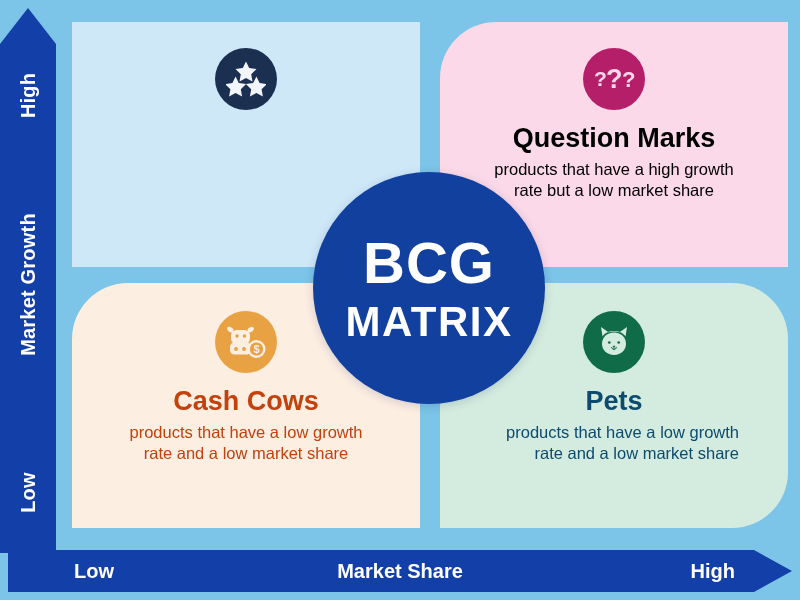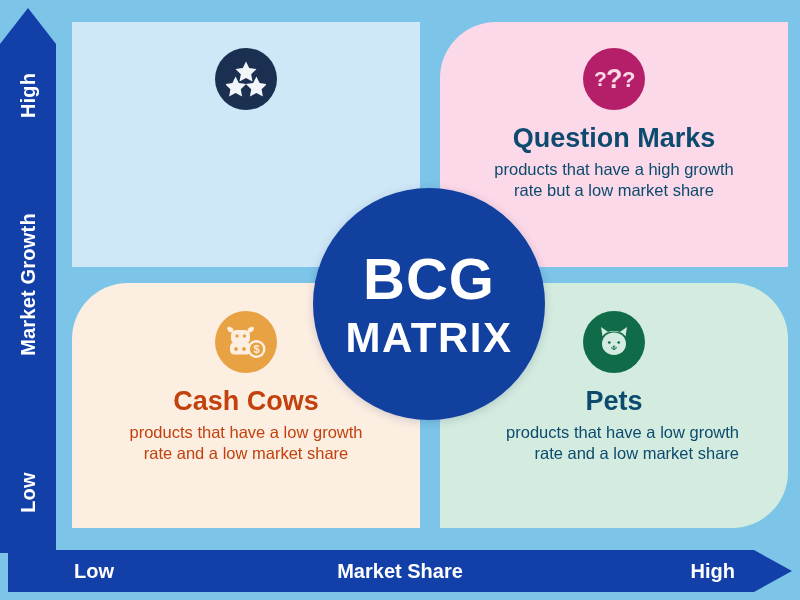--- a/index.html
+++ b/index.html
@@ -144,34 +144,34 @@
     line-height: 1.1;
   }
   .card-desc {
     font-size: 16.5px;
     line-height: 1.32;
     margin-top: 5px;
     max-width: 250px;
   }
 
   .card-stars .card-title, .card-stars .card-desc       { color: #17284a; }
-  .card-question .card-title, .card-question .card-desc { color: #0c4a6e; }
+  .card-question .card-title, .card-question .card-desc { color: #000000; }
   .card-cash .card-title, .card-cash .card-desc         { color: #c2410c; }
   .card-pets .card-title, .card-pets .card-desc         { color: #0c4a6e; text-align: right; }
 
   
   .card-cash    { padding-top: 18px; justify-content: flex-start; }
   .card-pets    { padding-top: 18px; justify-content: flex-start; }
   .card-cash .badge, .card-pets .badge { margin-top: 10px; }
 
   
   .center-circle {
     position: absolute;
     left: 313px;
-    top: 188px;
+    top: 172px;
     width: 232px;
     height: 232px;
     border-radius: 50%;
     background: #12409e;
     display: flex;
     flex-direction: column;
     align-items: center;
     justify-content: center;
     color: #ffffff;
     z-index: 5;

